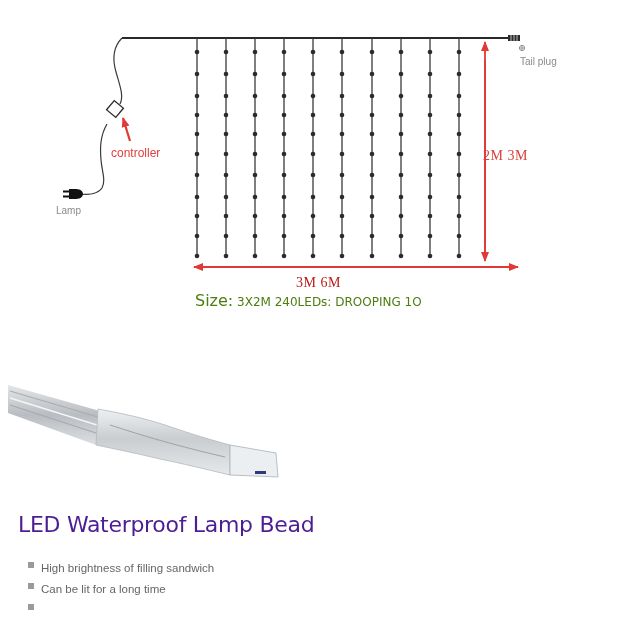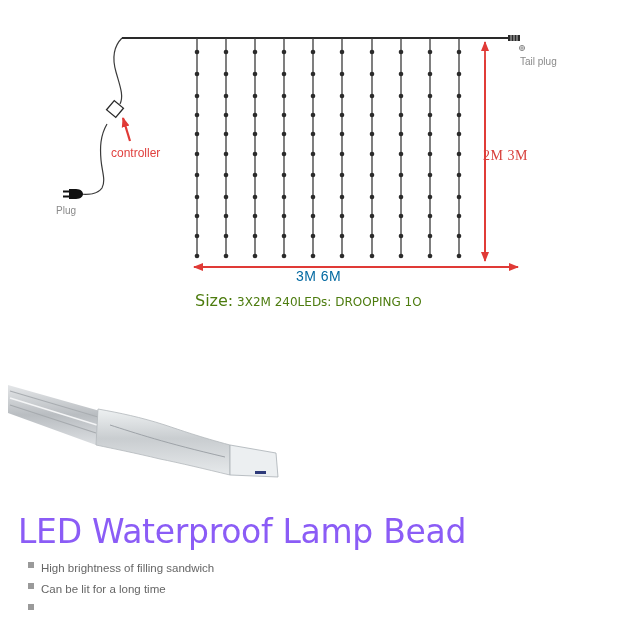--- a/index.html
+++ b/index.html
@@ -4,26 +4,26 @@
 <style>
   html, body { margin: 0; padding: 0; background: #ffffff; }
   body { width: 625px; height: 625px; position: relative; overflow: hidden; font-family: "DejaVu Sans", sans-serif; }
   .diagram { position: absolute; left: 0; top: 0; width: 625px; height: 320px; }
   .diagram svg { position: absolute; left: 0; top: 0; }
   .lbl { position: absolute; white-space: nowrap; }
   .lbl-plug { left: 56px; top: 205px; font-size: 10px; color: #8a8a8a; font-family: "Liberation Sans", sans-serif; }
   .lbl-tail { left: 496px; top: 56px; font-size: 10px; color: #8a8a8a; font-family: "Liberation Sans", sans-serif; margin-left: 24px; }
   .lbl-controller { left: 111px; top: 146px; font-size: 12px; color: #e0413f; font-family: "Liberation Sans", sans-serif; }
   .lbl-height { left: 483px; top: 148px; font-size: 14px; color: #d8403c; font-family: "Liberation Serif", serif; letter-spacing: 0.5px; }
-  .lbl-width { left: 296px; top: 268px; font-size: 14px; color: #0369a1; font-family: Liberation Sans, sans-serif; letter-spacing: 0.5px; }
+  .lbl-width { left: 296px; top: 275px; font-size: 14px; color: #b91c1c; font-family: Liberation Serif, serif; letter-spacing: 0.5px; }
   .size-line { position: absolute; left: 195px; top: 291px; color: #4d7c0f; font-family: "DejaVu Sans", sans-serif; white-space: nowrap; }
   .size-line .size-key { font-size: 16px; }
   .size-line .size-val { font-size: 12px; }
   .bead-photo { position: absolute; left: 0; top: 365px; width: 290px; height: 125px; }
-  .section-title { position: absolute; left: 18px; top: 512px; font-size: 33px; color: #8b5cf6; font-family: "DejaVu Sans", sans-serif; white-space: nowrap; letter-spacing: -0.3px; }
+  .section-title { position: absolute; left: 18px; top: 512px; font-size: 22px; color: #4c1d95; font-family: "DejaVu Sans", sans-serif; white-space: nowrap; letter-spacing: -0.3px; }
   .features { position: absolute; left: 28px; top: 562px; margin: 0; padding: 0; list-style: none; }
   .features li { display: flex; height: 21px; font-size: 11.5px; color: #666; font-family: Liberation Sans, sans-serif; white-space: nowrap; }
   .features .bullet { width: 6px; height: 6px; background: #9a9a9a; margin-right: 7px; flex: none; }
 </style>
 </head>
 <body>
 
 <div class="diagram">
   <svg id="diagram-svg" width="625" height="320" viewBox="0 0 625 320">
     <defs>
@@ -180,21 +180,21 @@
         <circle cx="459" cy="256" r="2.3" fill="#2b2b2b"></circle>
       </g>
 
     <line x1="485" y1="258" x2="485" y2="42" stroke="#e03a36" stroke-width="1.8" marker-end="url(#arrowRed)"></line>
     <line x1="485" y1="60" x2="485" y2="261" stroke="#e03a36" stroke-width="1.8" marker-end="url(#arrowRed)"></line>
 
     <line x1="260" y1="267" x2="194" y2="267" stroke="#e03a36" stroke-width="1.8" marker-end="url(#arrowRed)"></line>
     <line x1="194" y1="267" x2="518" y2="267" stroke="#e03a36" stroke-width="1.8" marker-end="url(#arrowRed)"></line>
   </svg>
 
-  <div class="lbl lbl-plug">Plug</div>
+  <div class="lbl lbl-plug">Lamp</div>
   <div class="lbl lbl-tail">Tail plug</div>
   <div class="lbl lbl-controller">controller</div>
   <div class="lbl lbl-height">2M  3M</div>
   <div class="lbl lbl-width">3M  6M</div>
 
   <div class="size-line">
     <span class="size-key">Size:</span><span class="size-val"> 3X2M 240LEDs: DROOPING 1O</span>
   </div>
 </div>
 

